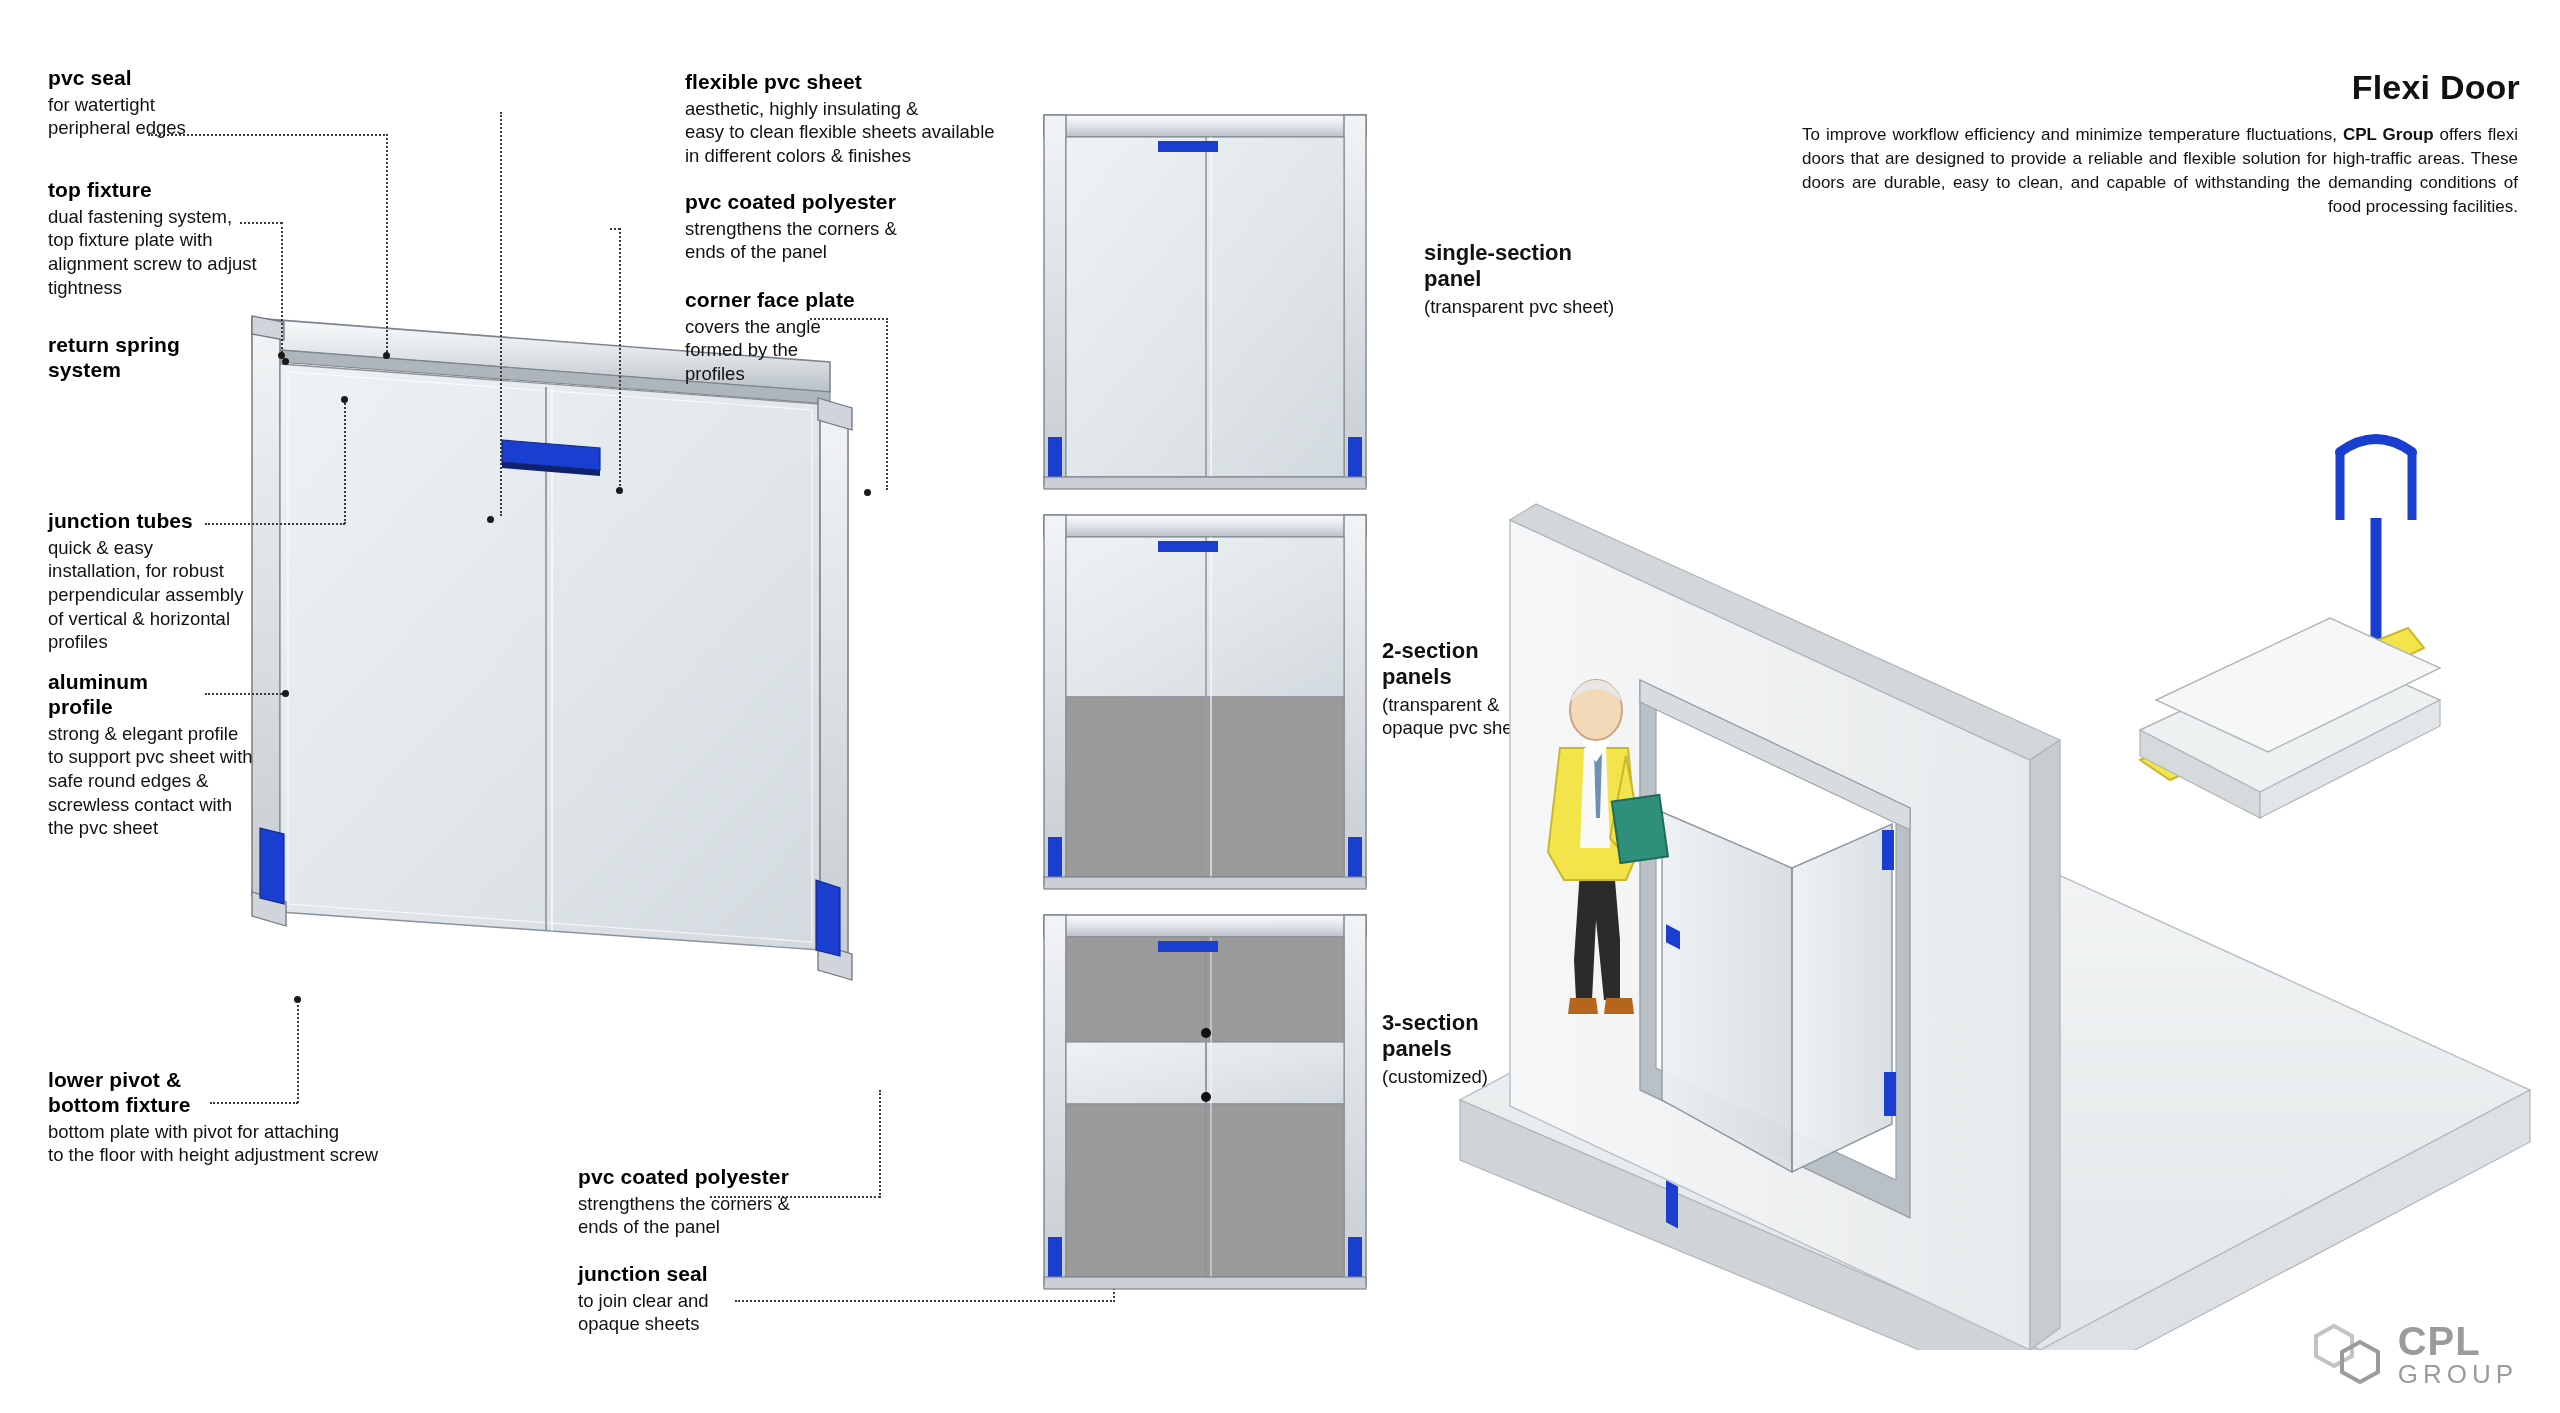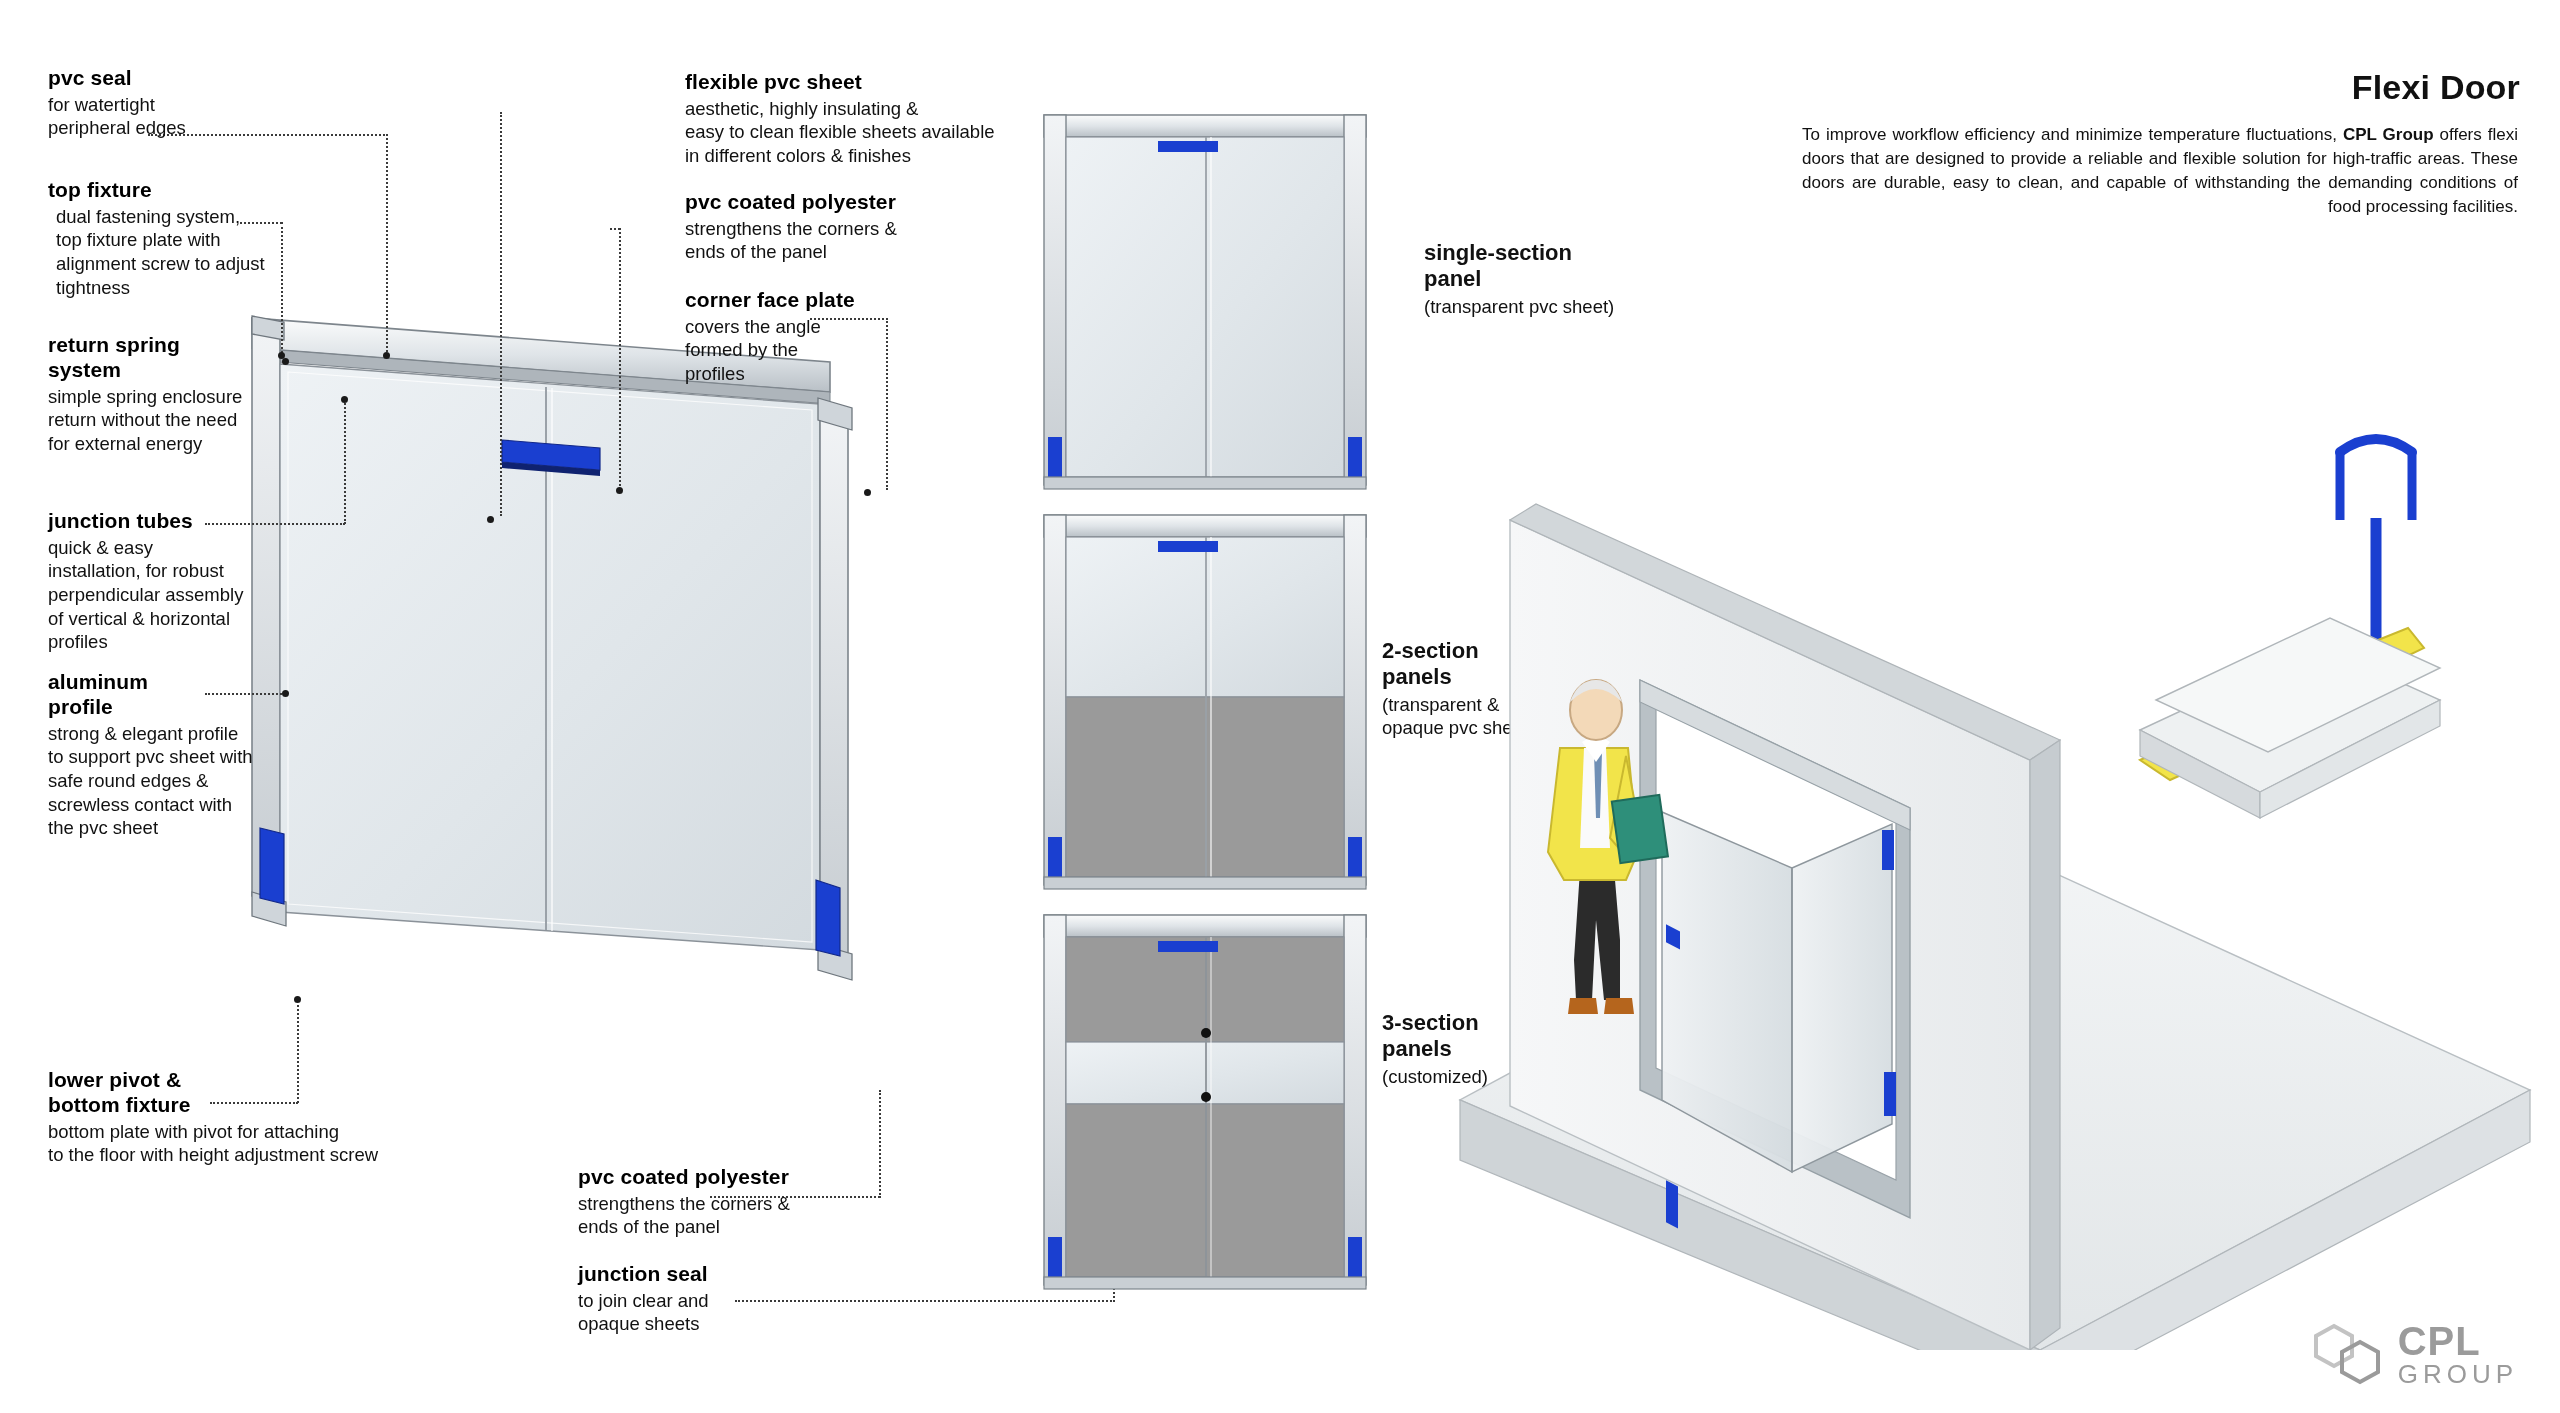--- a/index.html
+++ b/index.html
@@ -223,32 +223,29 @@
   <div class="leader v" style="left:1113px; top:1160px; height:142px;"></div>
 
   <div class="callout" style="left:48px; top:66px;">
     <div class="c-title" style="white-space:pre-line;">pvc seal</div>
     <div class="c-body" style="white-space:pre-line;">for watertight
 peripheral edges</div>
   </div>
 
   <div class="callout" style="left:48px; top:178px;">
     <div class="c-title" style="white-space:pre-line;">top fixture</div>
-    <div class="c-body" style="white-space:pre-line;margin-left:8px;">dual fastening system,
+    <div class="c-body" style="white-space:pre-line;">dual fastening system,
 top fixture plate with
 alignment screw to adjust
 tightness</div>
   </div>
 
   <div class="callout" style="left:48px; top:333px;">
     <div class="c-title" style="white-space:pre-line;">return spring
 system</div>
-    <div class="c-body" style="white-space:pre-line;">simple spring enclosure
-return without the need
-for external energy</div>
   </div>
 
   <div class="callout" style="left:48px; top:509px;">
     <div class="c-title" style="white-space:pre-line;">junction tubes</div>
     <div class="c-body" style="white-space:pre-line;">quick &amp; easy
 installation, for robust
 perpendicular assembly
 of vertical &amp; horizontal
 profiles</div>
   </div>

